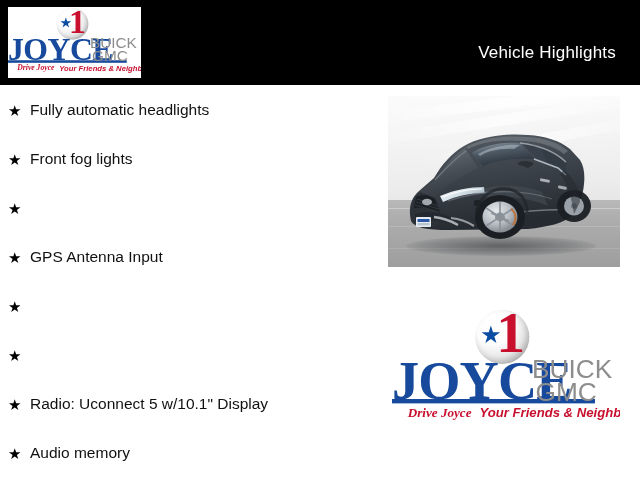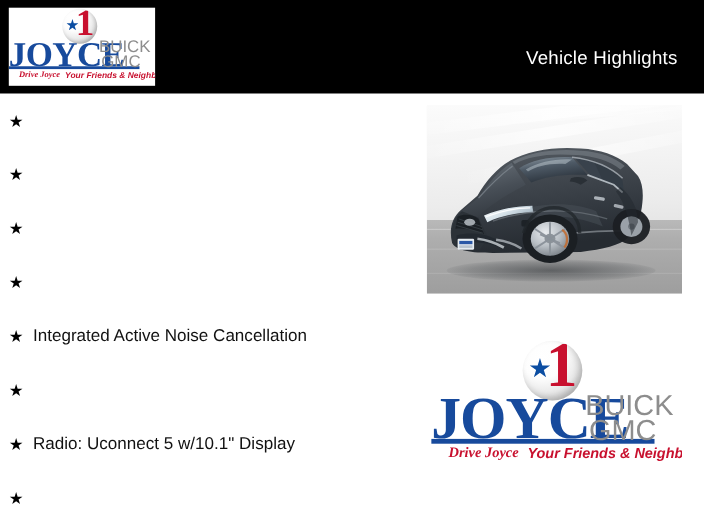--- a/index.html
+++ b/index.html
@@ -249,50 +249,53 @@
     </div>
   </div>
 
   <div class="header-title">Vehicle Highlights</div>
 </div>
 
 <div class="features">
 
   <div class="feature-row" style="top:14px;">
     <span class="feature-bullet">★</span>
+    <span class="feature-label">Fully automatic headlights</span>
   </div>
 
   <div class="feature-row" style="top:63px;">
     <span class="feature-bullet">★</span>
+    <span class="feature-label">Front fog lights</span>
   </div>
 
   <div class="feature-row" style="top:112px;">
     <span class="feature-bullet">★</span>
   </div>
 
   <div class="feature-row" style="top:161px;">
     <span class="feature-bullet">★</span>
+    <span class="feature-label">GPS Antenna Input</span>
   </div>
 
   <div class="feature-row" style="top:210px;">
     <span class="feature-bullet">★</span>
-    <span class="feature-label">Integrated Active Noise Cancellation</span>
   </div>
 
   <div class="feature-row" style="top:259px;">
     <span class="feature-bullet">★</span>
   </div>
 
   <div class="feature-row" style="top:308px;">
     <span class="feature-bullet">★</span>
     <span class="feature-label">Radio: Uconnect 5 w/10.1" Display</span>
   </div>
 
   <div class="feature-row" style="top:357px;">
     <span class="feature-bullet">★</span>
+    <span class="feature-label">Audio memory</span>
   </div>
 </div>
 
 <div class="vehicle-photo">
   <div class="vp-sky"></div>
 
   <div class="vp-streak" style="left:-20px; top:18px; width:300px; transform: rotate(-7deg); opacity:.85;"></div>
   <div class="vp-streak" style="left:-20px; top:40px; width:300px; transform: rotate(-9deg); opacity:.7;"></div>
   <div class="vp-streak" style="left:30px; top:62px; width:260px; transform: rotate(-11deg); opacity:.6;"></div>
   <div class="vp-streak" style="left:60px; top:8px; width:220px; transform: rotate(-5deg); opacity:.5;"></div>

